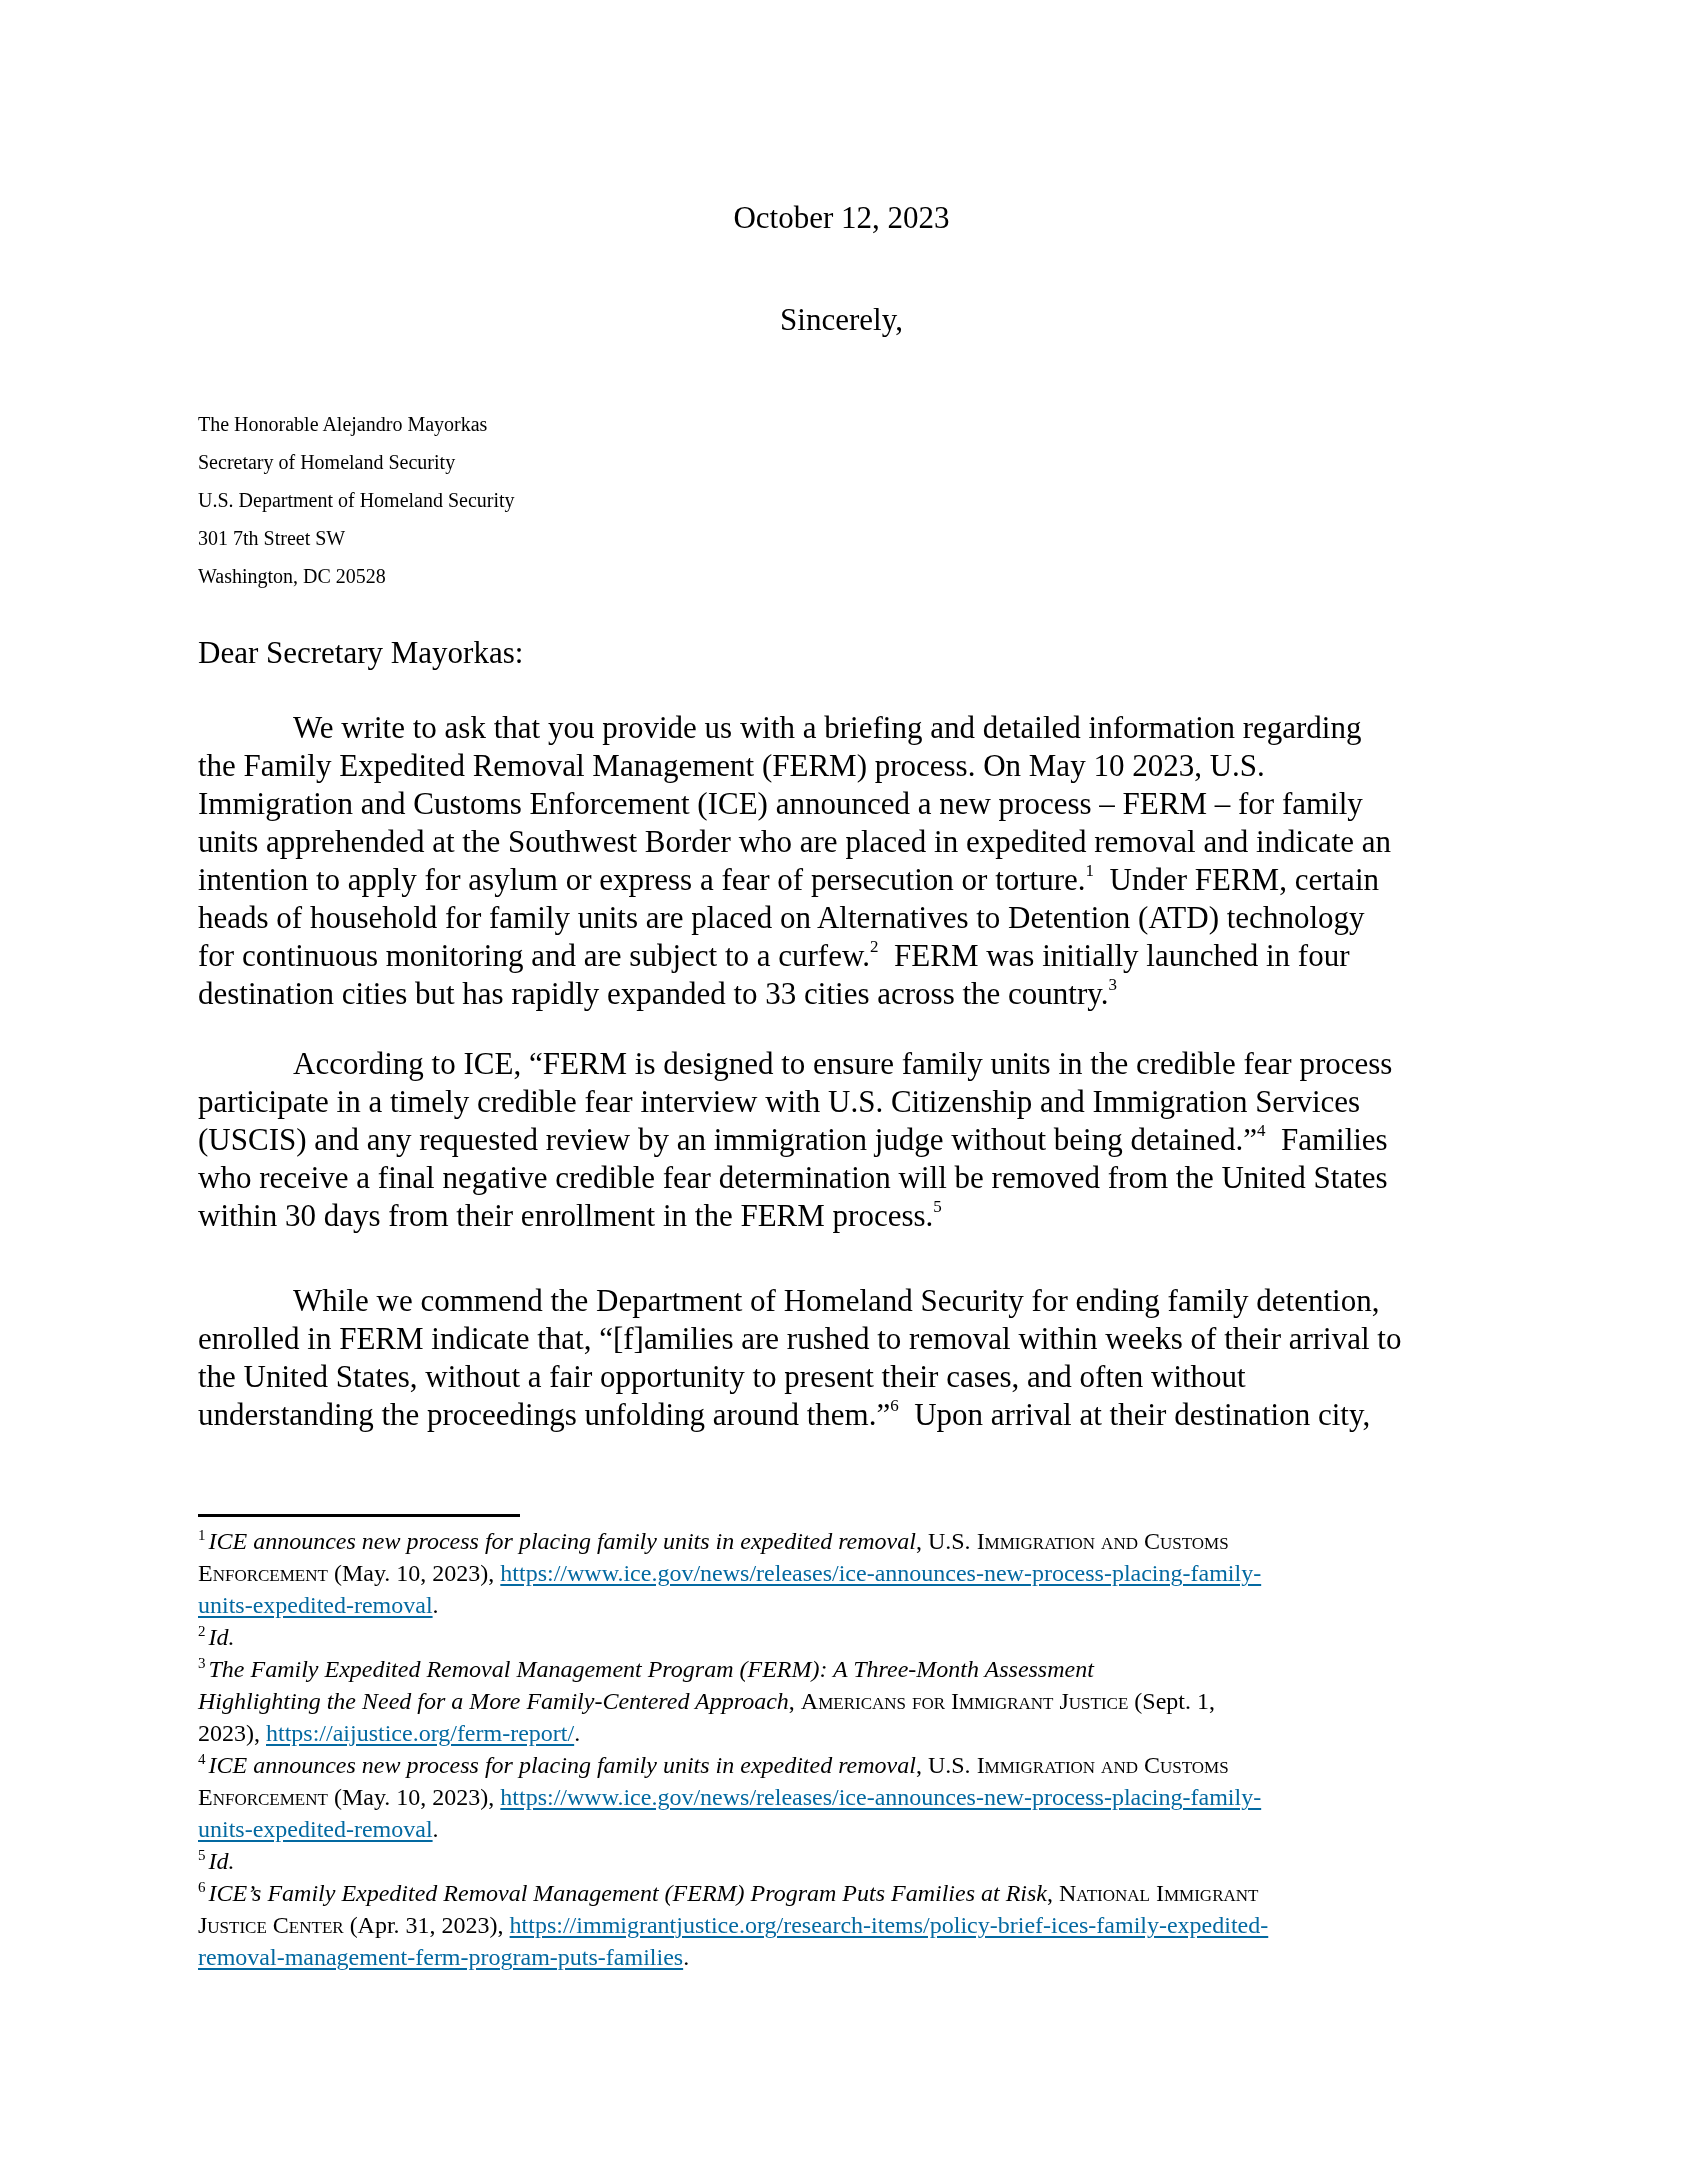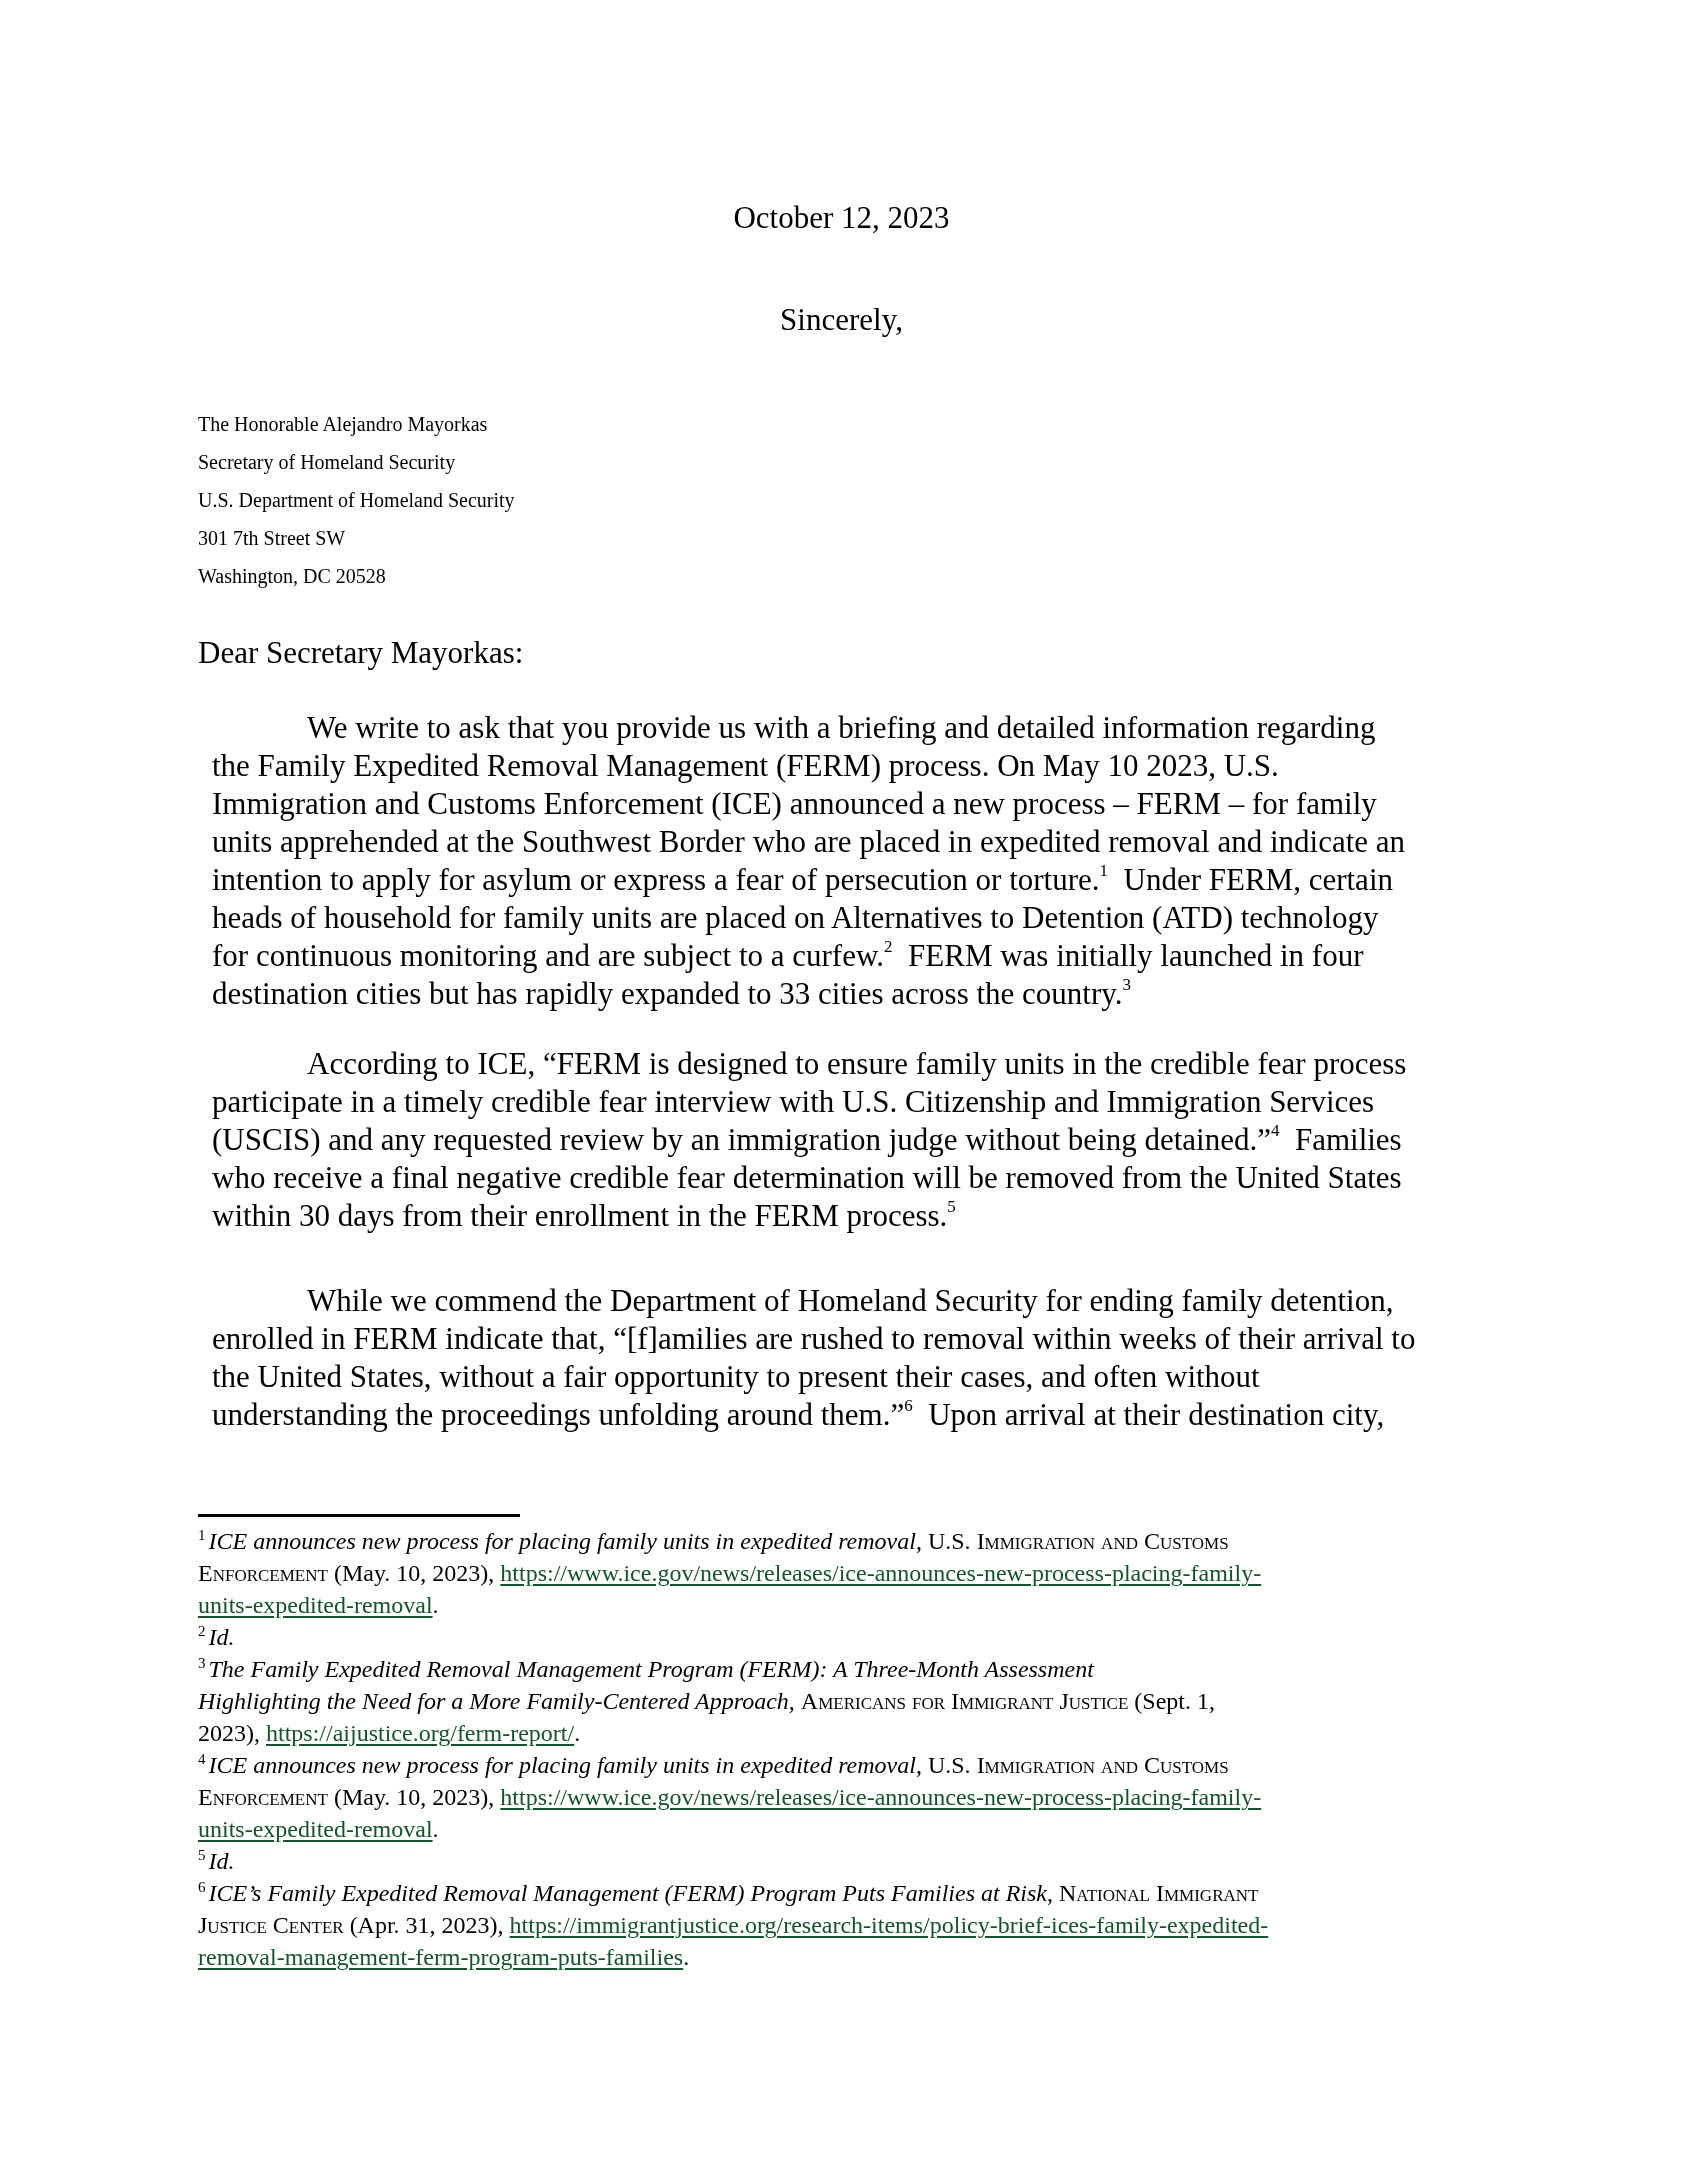--- a/index.html
+++ b/index.html
@@ -55,21 +55,20 @@
     .para {
       position: absolute;
       left: 198px;
       width: 1287px;
       font-size: 31px;
       line-height: 38px;
     }
     .para .line {
       display: block;
       white-space: nowrap;
-      margin-left: 14px;
     }
     .para .line.indent { padding-left: 95px; }
     .p1 { top: 709px; }
     .p2 { top: 1045px; }
     .p3 { top: 1282px; }
 
     sup.fn {
       font-size: 17px;
       vertical-align: 0;
       position: relative;
@@ -104,21 +103,21 @@
       top: -9px;
       line-height: 0;
       vertical-align: 0;
       margin-right: 3px;
     }
     .footnotes i { font-style: italic; }
     .sc {
       font-variant: small-caps;
     }
     a.link {
-      color: #14532d;
+      color: #0369a1;
       text-decoration: underline;
       text-decoration-thickness: 1.5px;
       text-underline-offset: 3px;
     }
   </style>
 </head>
 <body>
 
 <div class="page">
 

